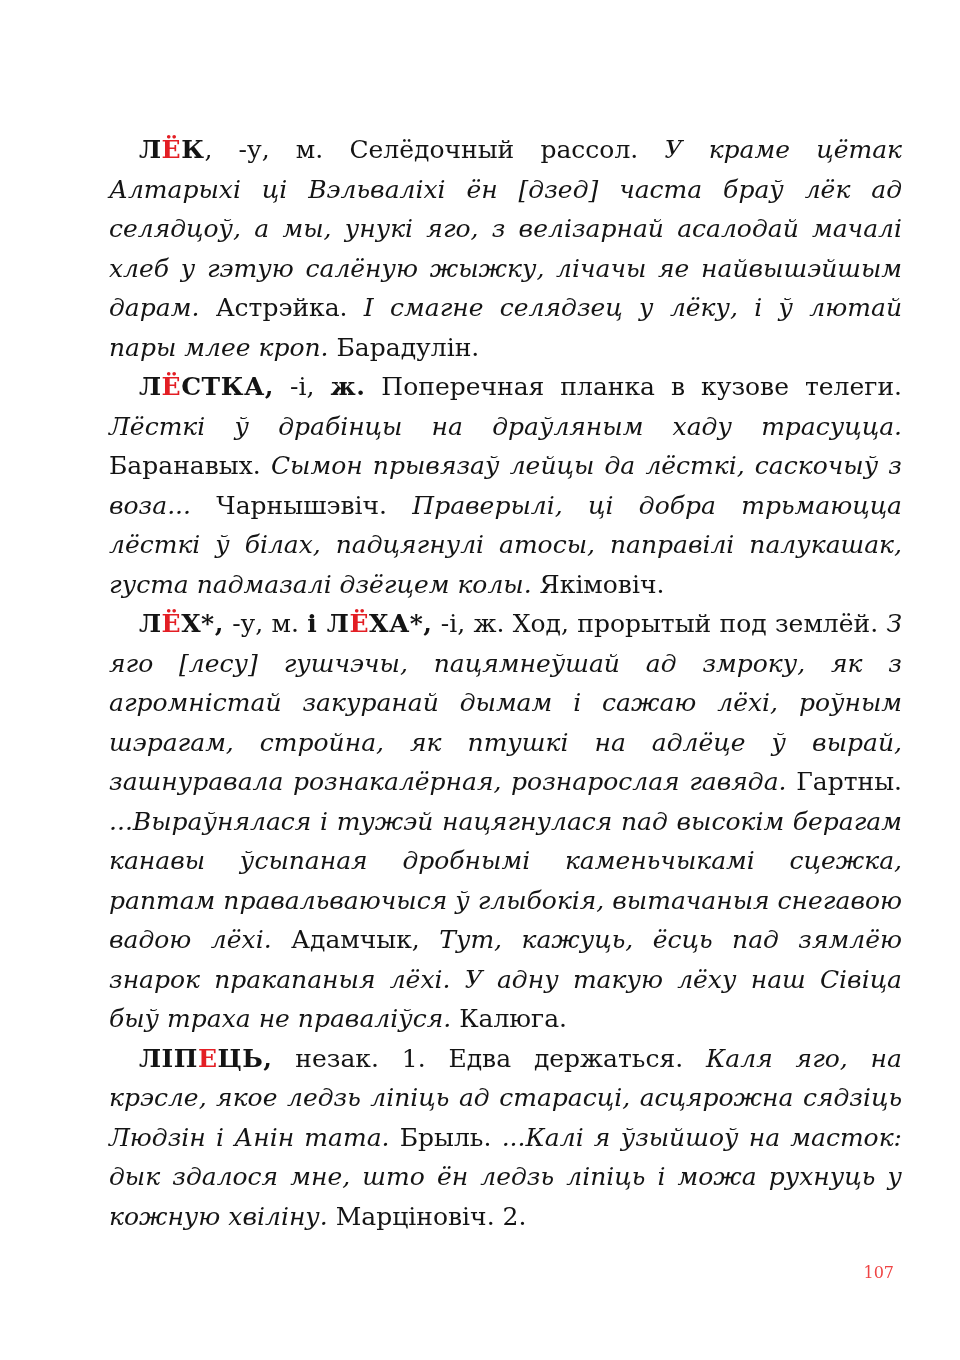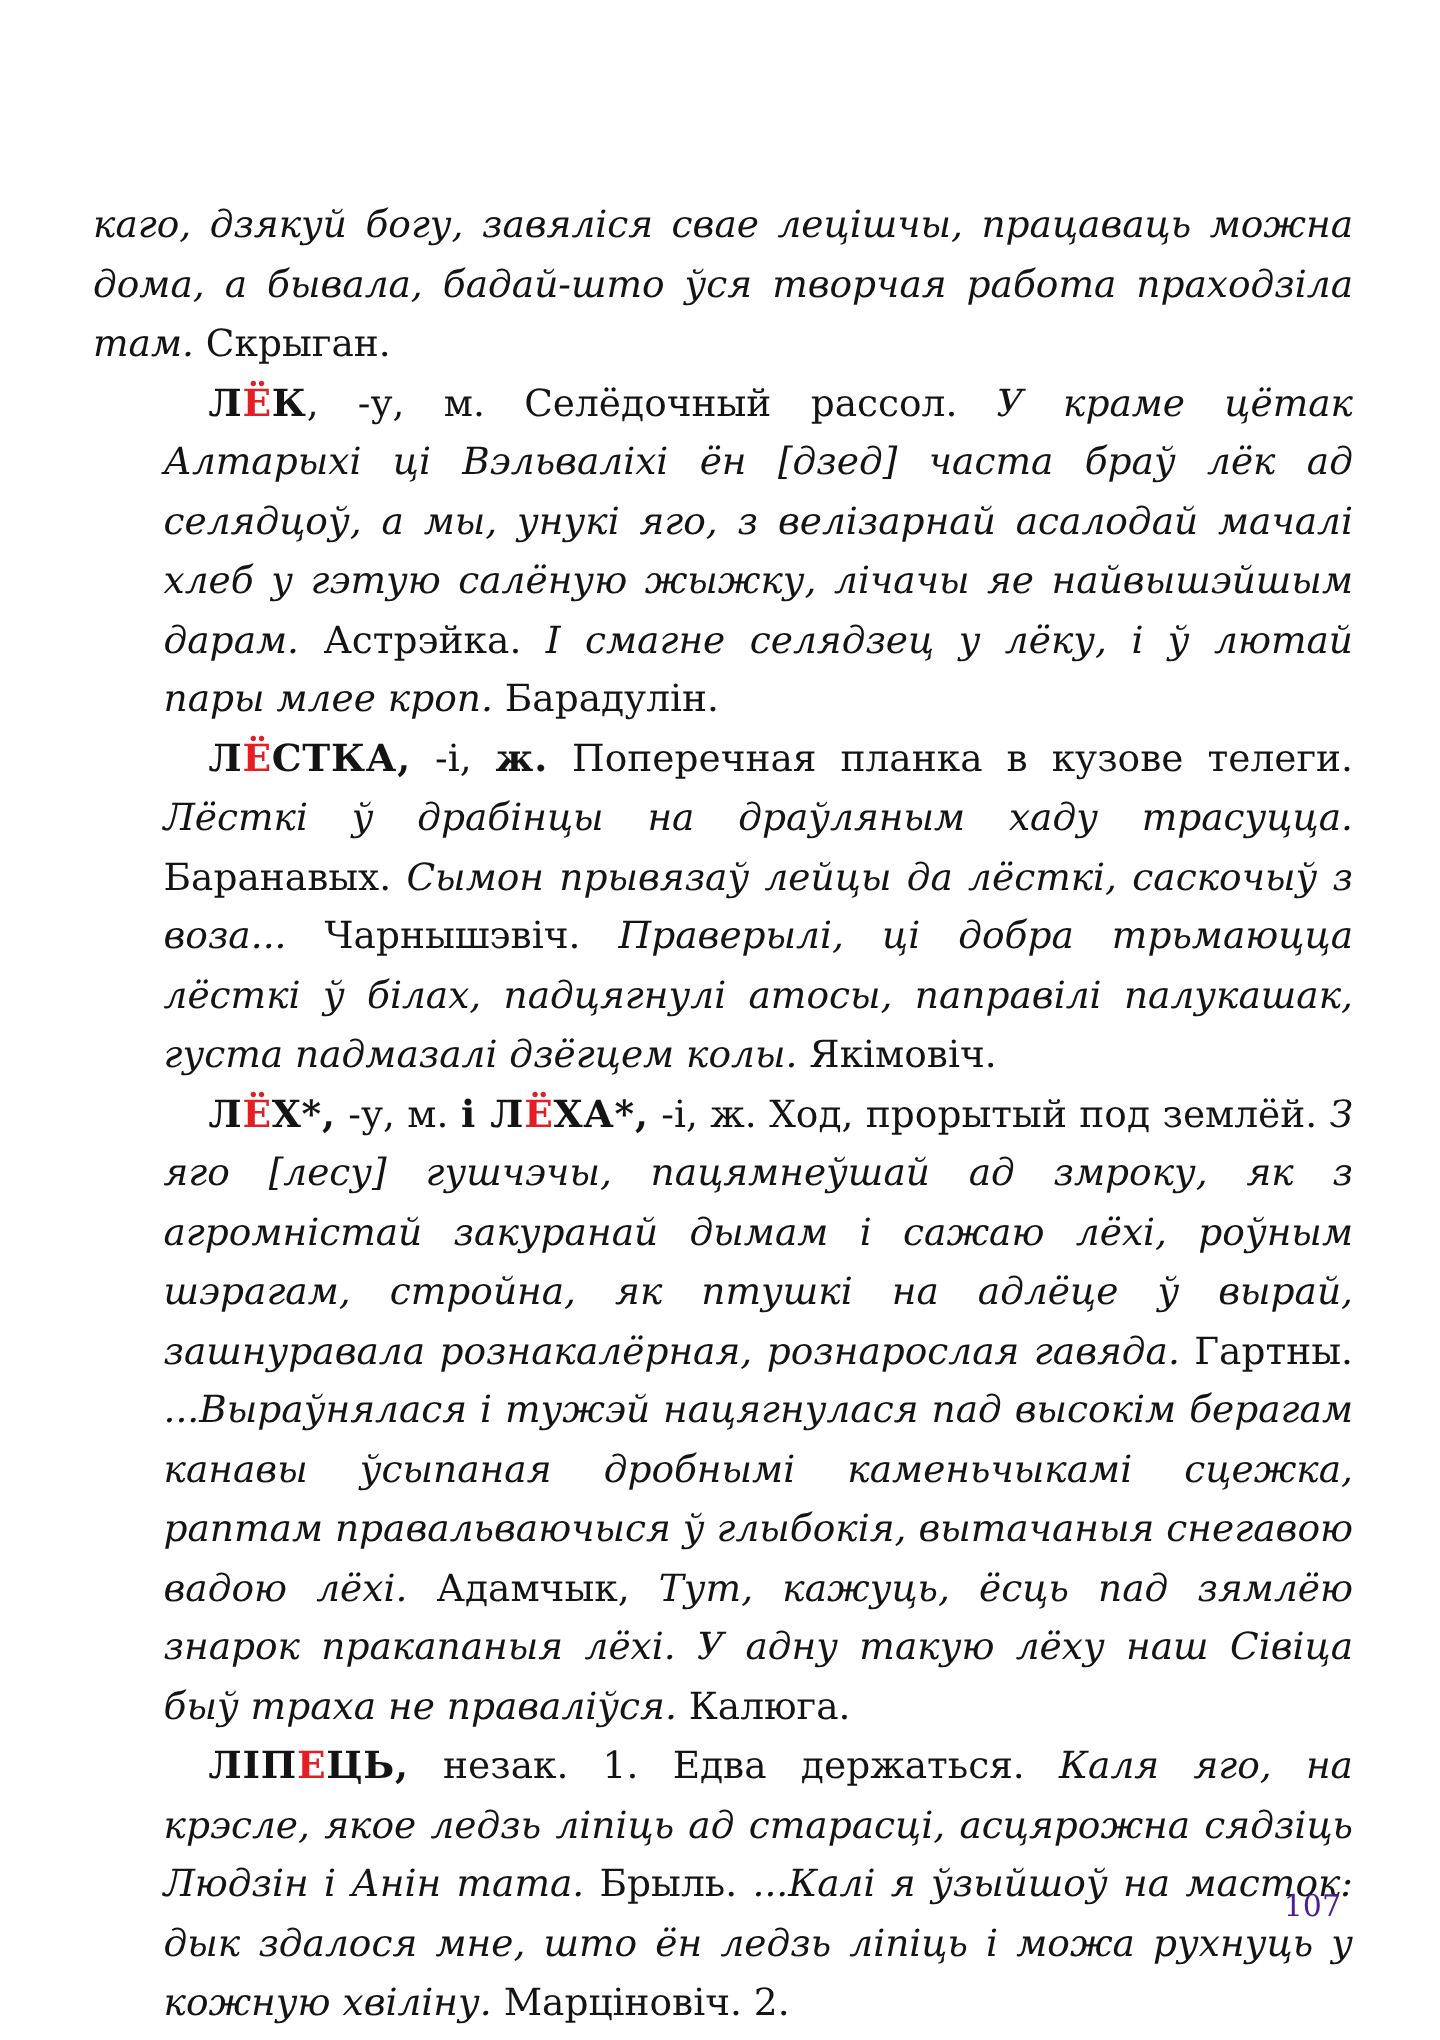--- a/index.html
+++ b/index.html
@@ -34,31 +34,30 @@
     margin-left: 47px;
   }
   .seg-regular { font-style: normal; font-weight: normal; }
   .seg-italic  { font-style: italic; font-weight: normal; }
   .seg-bold    { font-style: normal; font-weight: bold; letter-spacing: 0.5px; }
   .seg-bold-red{ font-style: normal; font-weight: bold; letter-spacing: 0.5px; color: #e31e24; }
   .page-number {
     position: absolute;
     right: 66px;
     bottom: 78px;
-    font-size: 20px;
+    font-size: 16px;
     font-weight: normal;
-    color: #4c1d95;
+    color: #ef4444;
   }
 </style>
 </head>
 <body>
 
 <div class="page">
   <div class="text-block">
 
-  <p class="para"><span class="seg-italic">каго, дзякуй богу, завяліся свае лецішчы, працаваць можна дома, а бывала, бадай-што ўся творчая работа праходзіла там. </span><span class="seg-regular">Скрыган.</span></p>
       <p class="para indent"><span class="seg-bold">Л</span><span class="seg-bold-red" style="color: rgb(227, 30, 36);">Ё</span><span class="seg-bold">К</span><span class="seg-regular">, -у, м. Селёдочный рассол. </span><span class="seg-italic">У краме цётак Алтарыхі ці Вэльваліхі ён [дзед] часта браў лёк ад селядцоў, а мы, унукі яго, з велізарнай асалодай мачалі хлеб у гэтую салёную жыжку, лічачы яе найвышэйшым дарам. </span><span class="seg-regular">Астрэйка. </span><span class="seg-italic">І смагне селядзец у лёку, і ў лютай пары млее кроп. </span><span class="seg-regular">Барадулін.</span></p>
       <p class="para indent"><span class="seg-bold">Л</span><span class="seg-bold-red" style="color: rgb(227, 30, 36);">Ё</span><span class="seg-bold">СТКА,</span><span class="seg-regular"> -і, </span><span class="seg-bold">ж.</span><span class="seg-regular"> Поперечная планка в кузове телеги. </span><span class="seg-italic">Лёсткі ў драбінцы на драўляным хаду трасуцца. </span><span class="seg-regular">Баранавых. </span><span class="seg-italic">Сымон прывязаў лейцы да лёсткі, саскочыў з воза... </span><span class="seg-regular">Чарнышэвіч. </span><span class="seg-italic">Праверылі, ці добра трьмаюцца лёсткі ў білах, падцягнулі атосы, паправілі палукашак, густа падмазалі дзёгцем колы. </span><span class="seg-regular">Якімовіч.</span></p>
       <p class="para indent"><span class="seg-bold">Л</span><span class="seg-bold-red" style="color: rgb(227, 30, 36);">Ё</span><span class="seg-bold">Х*,</span><span class="seg-regular"> -у, м. </span><span class="seg-bold">і Л</span><span class="seg-bold-red" style="color: rgb(227, 30, 36);">Ё</span><span class="seg-bold">ХА*,</span><span class="seg-regular"> -і, ж. Ход, прорытый под землёй. </span><span class="seg-italic">З яго [лесу] гушчэчы, пацямнеўшай ад змроку, як з агромністай закуранай дымам і сажаю лёхі, роўным шэрагам, стройна, як птушкі на адлёце ў вырай, зашнуравала рознакалёрная, рознарослая гавяда. </span><span class="seg-regular">Гартны. </span><span class="seg-italic">...Выраўнялася і тужэй нацягнулася пад высокім берагам канавы ўсыпаная дробнымі каменьчыкамі сцежка, раптам правальваючыся ў глыбокія, вытачаныя снегавою вадою лёхі. </span><span class="seg-regular">Адамчык, </span><span class="seg-italic">Тут, кажуць, ёсць пад зямлёю знарок пракапаныя лёхі. У адну такую лёху наш Сівіца быў траха не праваліўся. </span><span class="seg-regular">Калюга.</span></p>
       <p class="para indent"><span class="seg-bold">ЛІП</span><span class="seg-bold-red" style="color: rgb(227, 30, 36);">Е</span><span class="seg-bold">ЦЬ,</span><span class="seg-regular"> незак. 1. Едва держаться. </span><span class="seg-italic">Каля яго, на крэсле, якое ледзь ліпіць ад старасці, асцярожна сядзіць Людзін і Анін тата. </span><span class="seg-regular">Брыль. </span><span class="seg-italic">...Калі я ўзыйшоў на масток: дык здалося мне, што ён ледзь ліпіць і можа рухнуць у кожную хвіліну. </span><span class="seg-regular">Марціновіч. 2.</span></p>
     </div>
   <div class="page-number">107</div>
 </div>
 
 </body></html>

